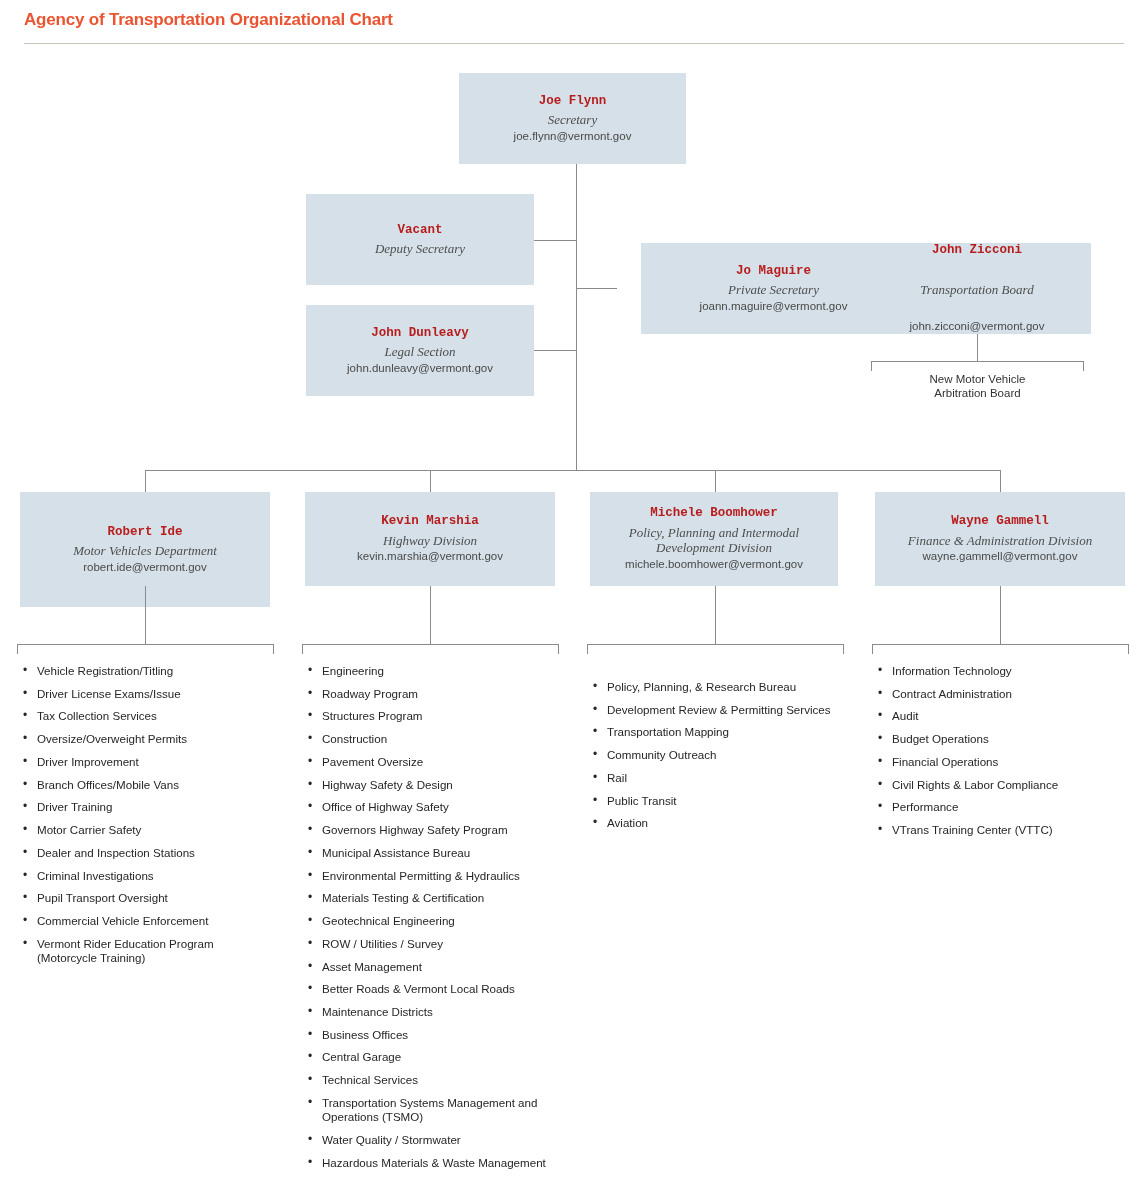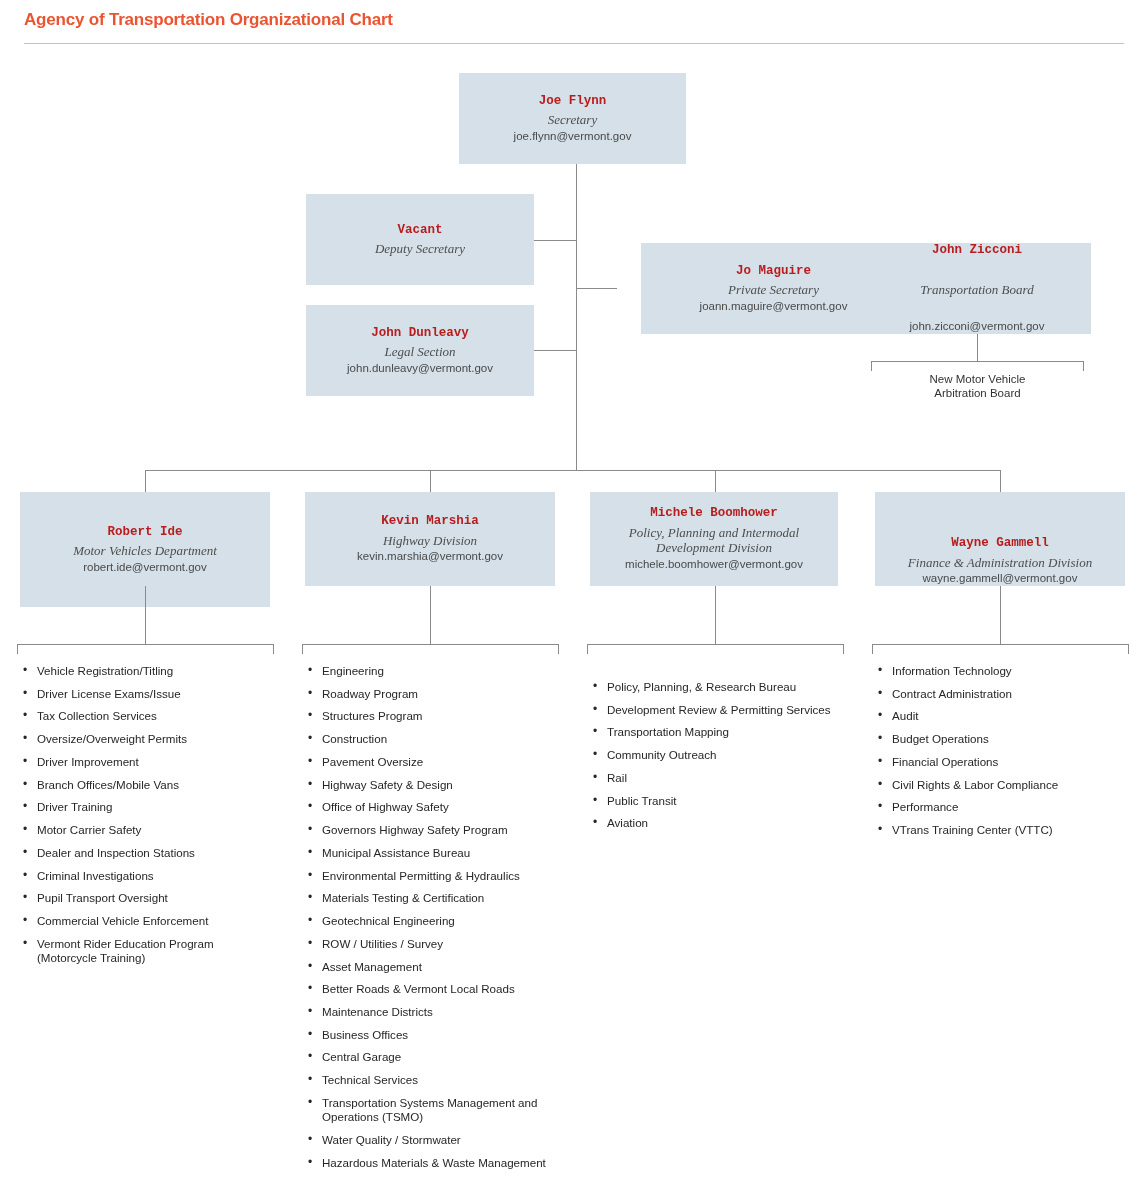--- a/index.html
+++ b/index.html
@@ -264,21 +264,21 @@
   <ul class="bullets" style="left:590px; top:680px; width:262px;">
       <li>Policy, Planning, &amp; Research Bureau</li>
       <li>Development Review &amp; Permitting Services</li>
       <li>Transportation Mapping</li>
       <li>Community Outreach</li>
       <li>Rail</li>
       <li>Public Transit</li>
       <li>Aviation</li>
     </ul>
 
-  <div class="node" style="left:875px; top:492px; width:250px; height:94px;justify-content:flex-end;">
+  <div class="node" style="left:875px; top:492px; width:250px; height:94px;">
     <div class="nm">Wayne Gammell</div>
     <div class="role">Finance &amp; Administration Division</div>
     <div class="mail">wayne.gammell@vermont.gov</div>
   </div>
   <div class="vline" style="left:1000px; top:586px; height:58px;"></div>
   <div class="hline" style="left:872px; top:644px; width:256px;"></div>
   <div class="vline" style="left:872px; top:644px; height:10px;"></div>
   <div class="vline" style="left:1128px; top:644px; height:10px;"></div>
   <ul class="bullets" style="left:875px; top:664px; width:255px;">
       <li>Information Technology</li>

